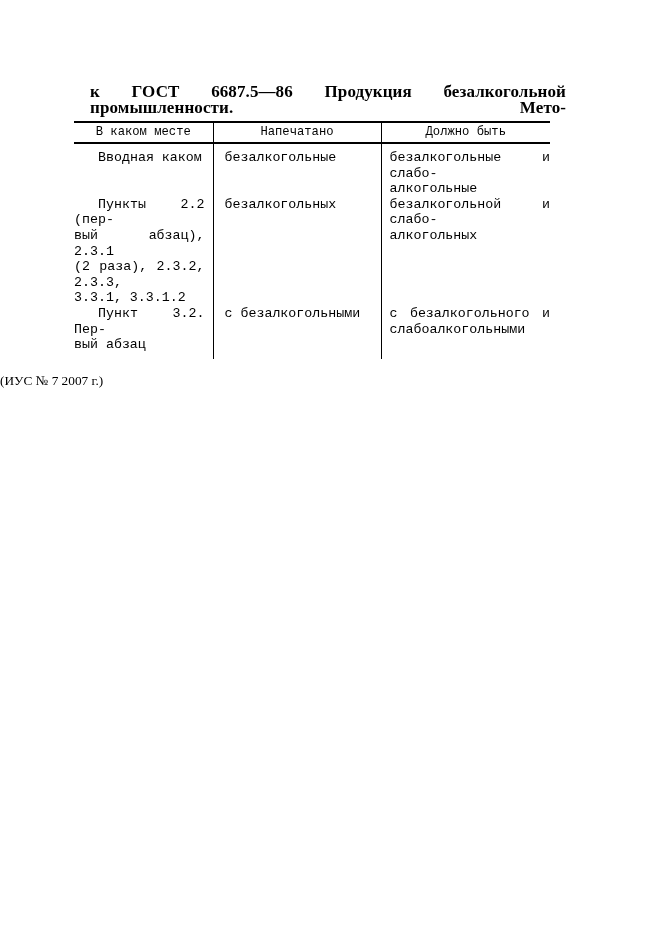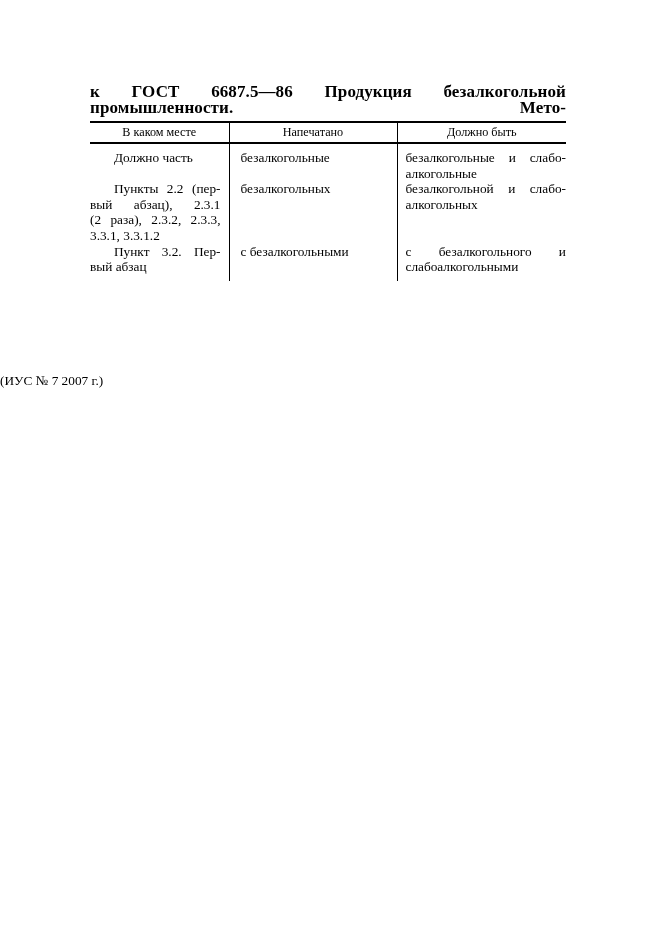--- a/index.html
+++ b/index.html
@@ -22,23 +22,24 @@
       width: 476px;
       font-weight: bold;
       font-size: 17px;
       line-height: 16px;
       text-align: justify;
       letter-spacing: 0.1px;
     }
     .title span { display: block; }
     .table-wrap {
       position: absolute;
-      left: 90px;
+      left: 74px;
       top: 121px;
       width: 476px;
+      font-family: Liberation Mono, monospace;
     }
     table {
       border-collapse: collapse;
       width: 476px;
       table-layout: fixed;
       font-size: 13.3px;
       line-height: 15.6px;
     }
     col.c1 { width: 139px; }
     col.c2 { width: 168px; }
@@ -90,21 +91,21 @@
     <thead>
       <tr>
         <th>В каком месте</th>
         <th>Напечатано</th>
         <th>Должно быть</th>
       </tr>
     </thead>
     <tbody>
       <tr>
         <td class="c1">
-          <div class="ind">Должно  часть</div>
+          <div class="ind">Вводная  каком</div>
         </td>
         <td class="c2">
           <div>безалкогольные</div>
         </td>
         <td class="c3">
           <div class="just">безалкогольные и слабо-</div>
           <div>алкогольные</div>
         </td>
       </tr>
       <tr>

